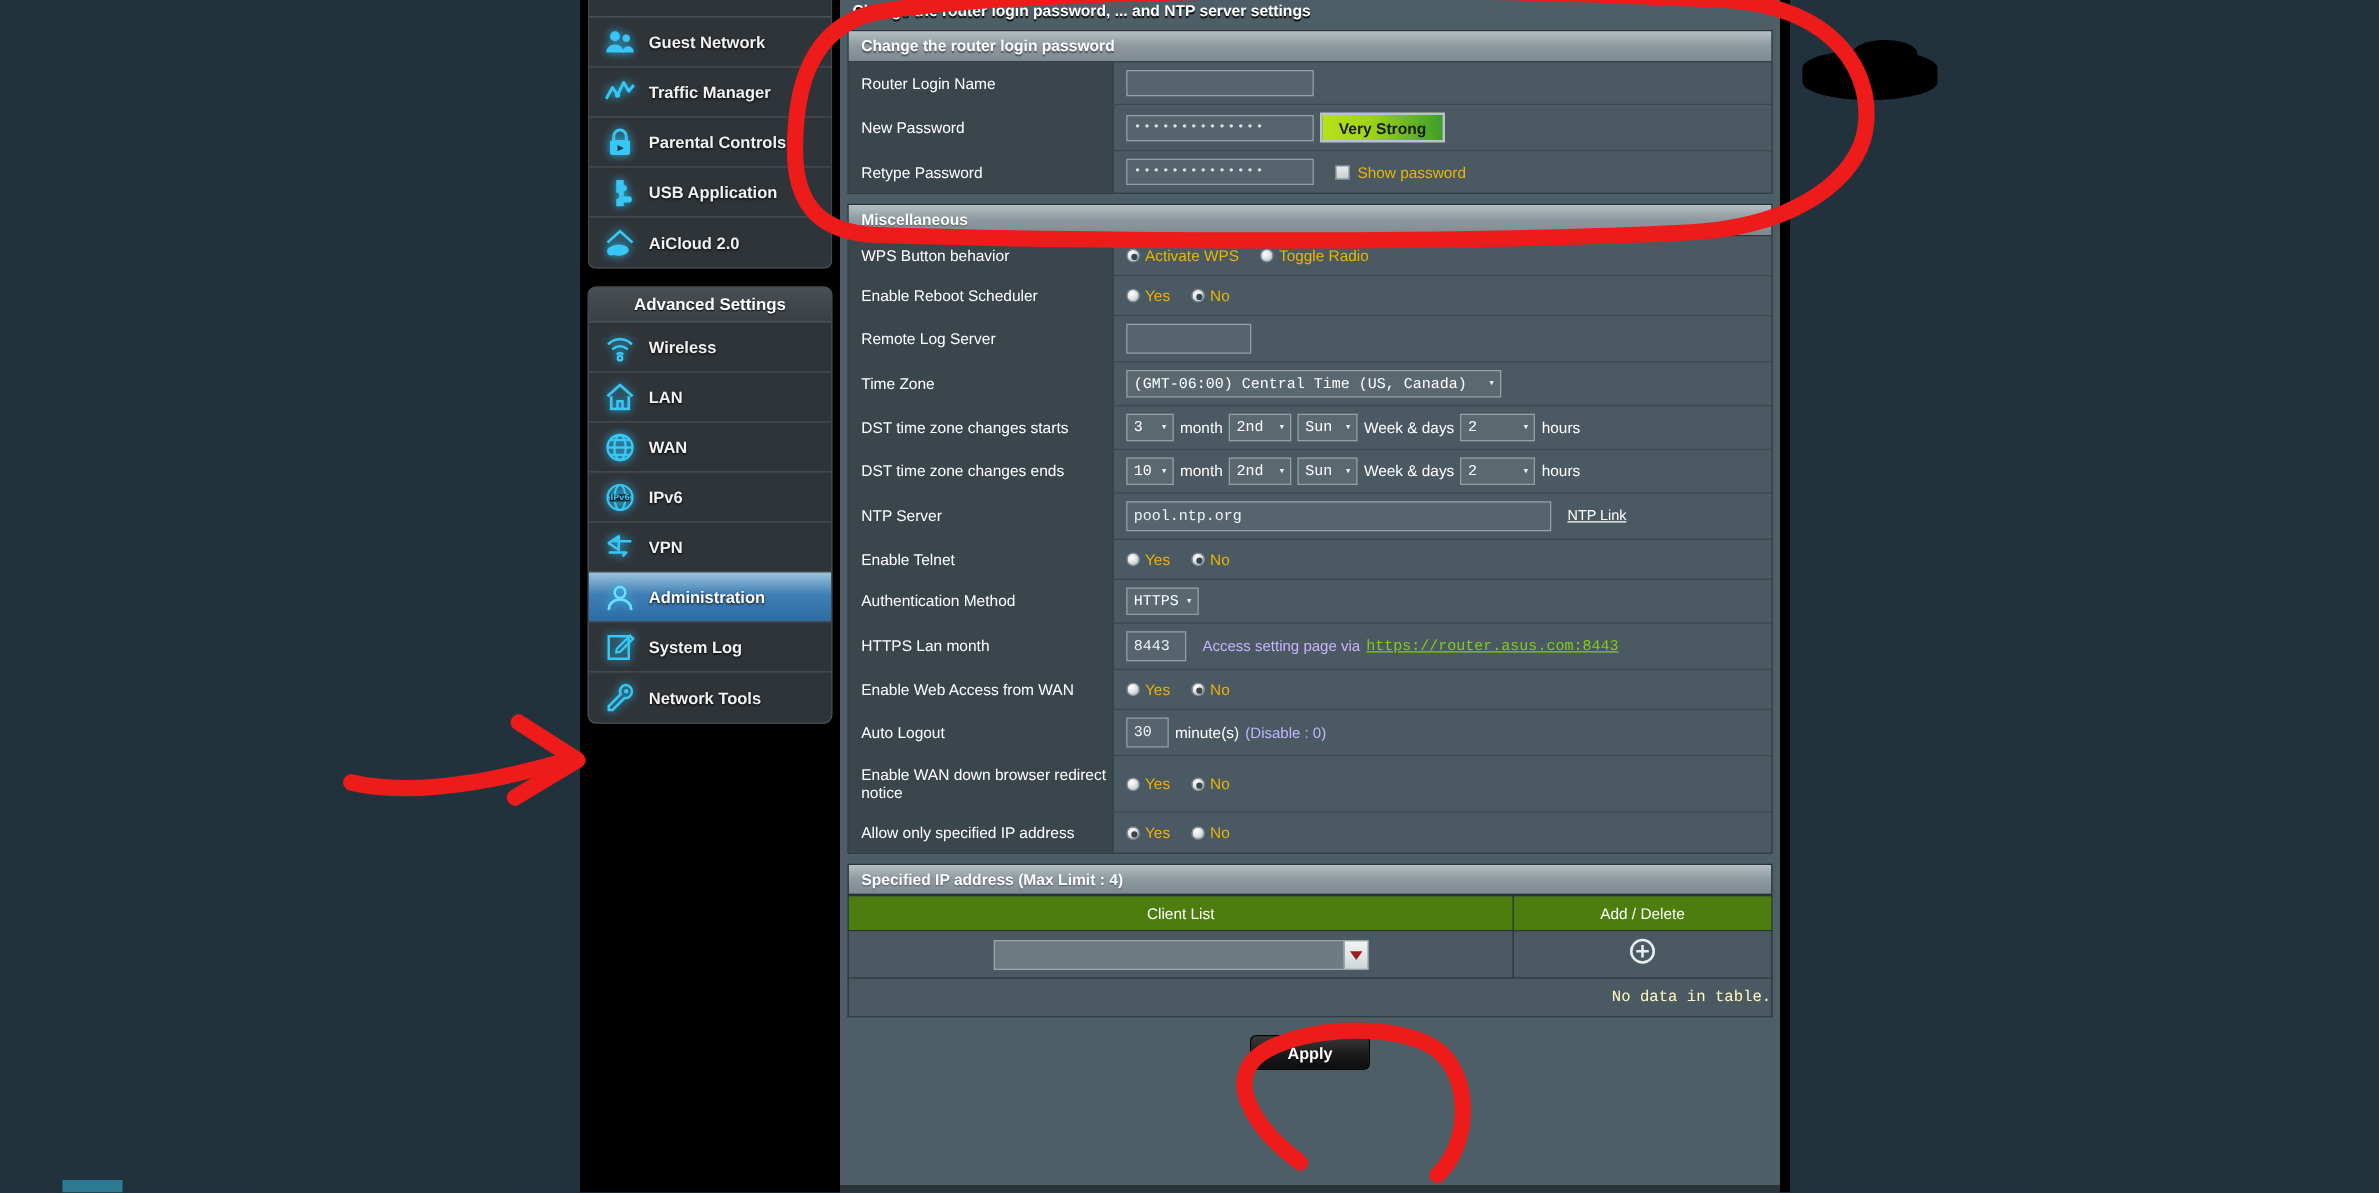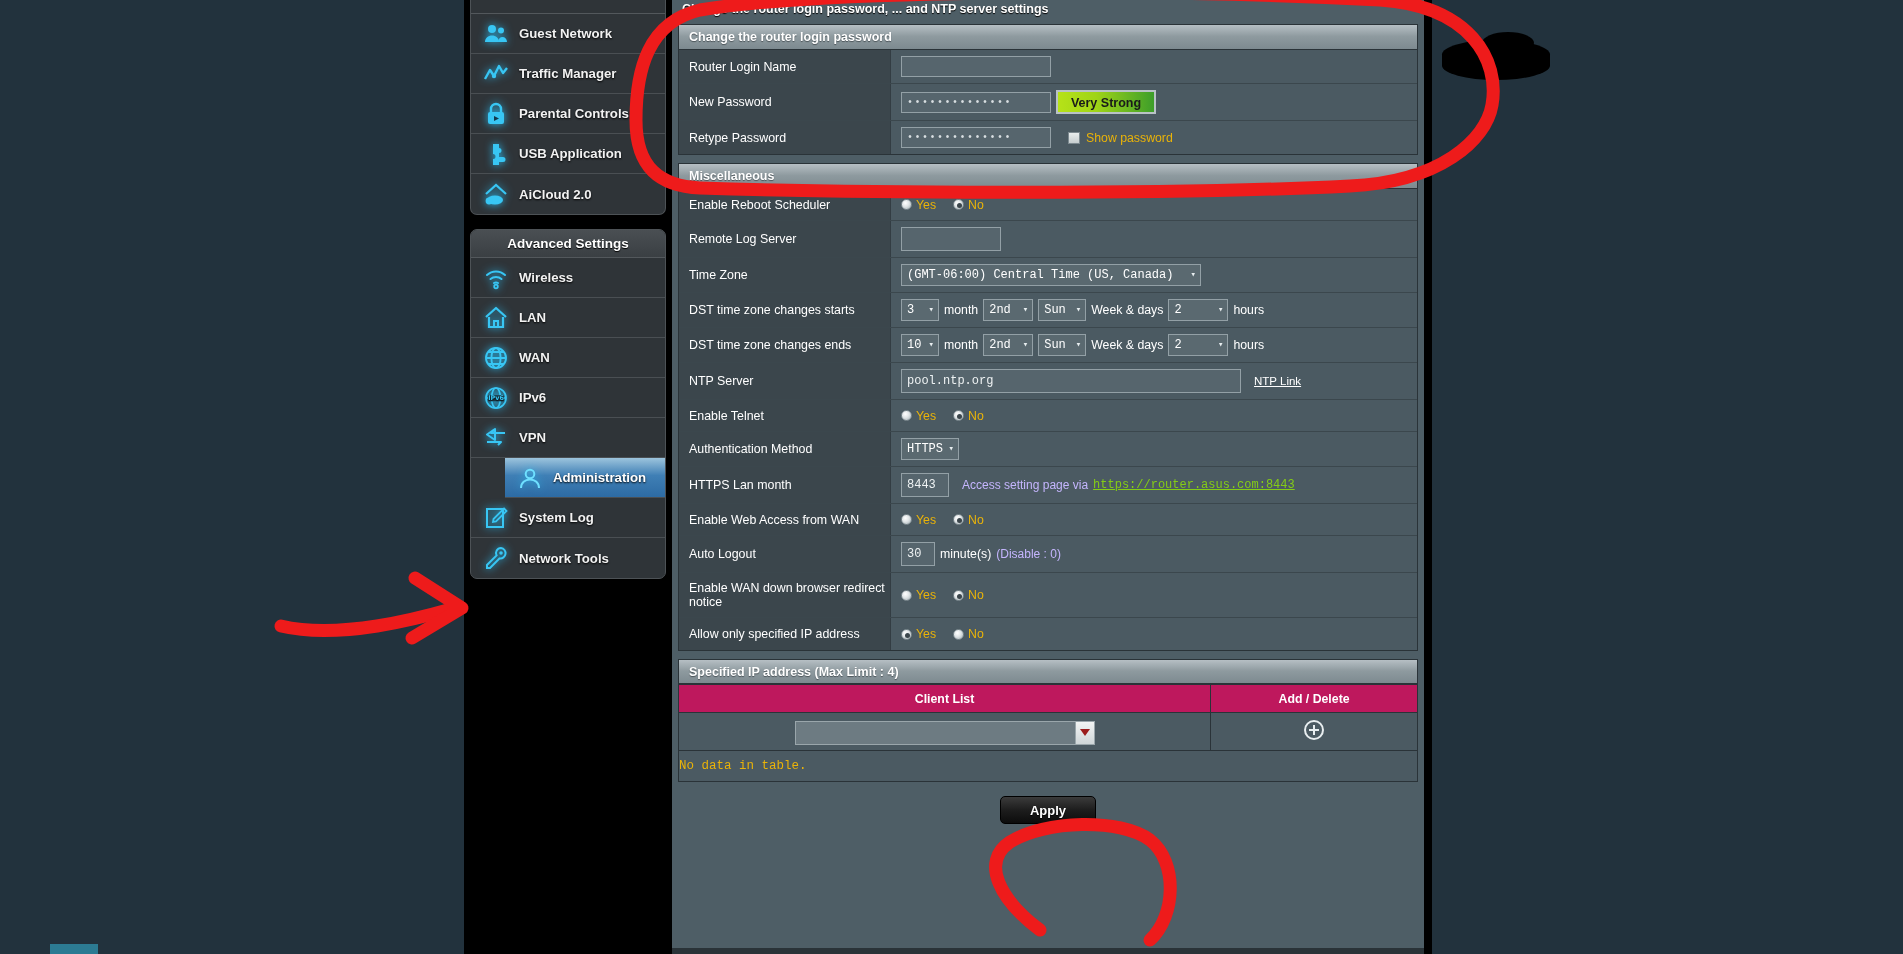--- a/index.html
+++ b/index.html
@@ -34,21 +34,20 @@
     height: 40px; display: flex; align-items: center; gap: 10px;
     padding-left: 12px; border-bottom: 1px solid #4a4f53;
     color: #f2f2f2; font-size: 13.2px; font-weight: bold;
     text-shadow: 0 1px 2px #000;
     cursor: pointer;
   }
   .menu-item:last-child { border-bottom: none; }
   .menu-item.active {
     background: linear-gradient(to bottom,#9cc4dd 0%,#3f7fb5 45%,#2d6ba4 100%);
     color: #ffffff;
-    margin-left: 34px;
   }
   .mi-icon { width: 26px; height: 26px; flex: 0 0 26px; display:block; filter: drop-shadow(0 0 4px #29b6ea); }
   .mi-icon svg { display:block; width:26px; height:26px; }
 
   
   .main {
     position: absolute; left: 672px; top: 0; width: 760px; height: 954px;
     background: #4e5e66;
     border-right: 8px solid #000;
   }
@@ -136,39 +135,39 @@
     background: #000; border-radius: 50% / 36%;
   }
   .redact2 {
     position: absolute; left: 810px; top: 32px; width: 52px; height: 22px;
     background: #000; border-radius: 50%;
   }
 
   
   .tbl { width: 100%; border-collapse: collapse; }
   .tbl th {
-    background: #be185d; color: #ffffff; font-size: 12.3px; font-weight: bold;
+    background: #4d7c0f; color: #ffffff; font-size: 12.3px; font-weight: normal;
     height: 28px; border: 1px solid #2a3338;
   }
   .tbl td {
     background: #4b5a62; border: 1px solid #2a3338; height: 38px; text-align: center;
   }
   .clientsel {
     width: 300px; height: 24px; background: #6d7b82; border: 1px solid #9aa6ab;
     display: inline-flex; align-items: center; justify-content: flex-end; position: relative;
   }
   .clientsel .dbtn {
     width: 19px; height: 22px; background: linear-gradient(to bottom,#f2f4f4,#cfd6d8);
     border-left: 1px solid #9aa6ab; display: flex; align-items: center; justify-content: center;
   }
   .tri-down { width:0;height:0;border-left:5px solid transparent;border-right:5px solid transparent;border-top:7px solid #9b1d1d; }
   .plusicon { display:inline-block; width: 22px; height: 22px; }
   .nodata {
     background: #4b5a62; border: 1px solid #2a3338; border-top: none;
-    text-align: left; color: #eab308; font-size: 12.5px;
+    text-align: right; color: #fef9c3; font-size: 12.5px;
     font-family: "Liberation Mono", monospace; padding: 8px 0;
   }
   .applybar { padding: 14px 0 14px 0; text-align: center; background: #4e5e66; }
   .applybtn {
     width: 96px; height: 28px; border: 1px solid #000; border-radius: 5px;
     background: linear-gradient(to bottom,#3b3b3b 0%,#1d1d1d 50%,#0c0c0c 100%);
     color: #ffffff; font-size: 13px; font-weight: bold; cursor: pointer;
     text-shadow: 0 1px 1px #000;
   }
   .bottombar { position:absolute; left:0; right:0; bottom:0; height:6px; background:#2a3338; }
@@ -374,20 +373,33 @@
             <span class="cbox"></span>
             <span class="rlabel">Show password</span>
           </span>
         </div>
       </div>
     </div>
 
     <div class="panel" style="margin-top:8px;">
       <div class="panel-head">Miscellaneous</div>
 
+      <div class="row">
+        <div class="lab">WPS Button behavior</div>
+        <div class="val">
+          <span class="radio-grp">
+            <span class="radio on"></span>
+            <span class="rlabel">Activate WPS</span>
+          </span>
+          <span class="radio-grp">
+            <span class="radio"></span>
+            <span class="rlabel">Toggle Radio</span>
+          </span>
+        </div>
+      </div>
 
       <div class="row">
         <div class="lab">Enable Reboot Scheduler</div>
         <div class="val">
           <span class="radio-grp">
             <span class="radio"></span>
             <span class="rlabel">Yes</span>
           </span>
           <span class="radio-grp">
             <span class="radio on"></span>

